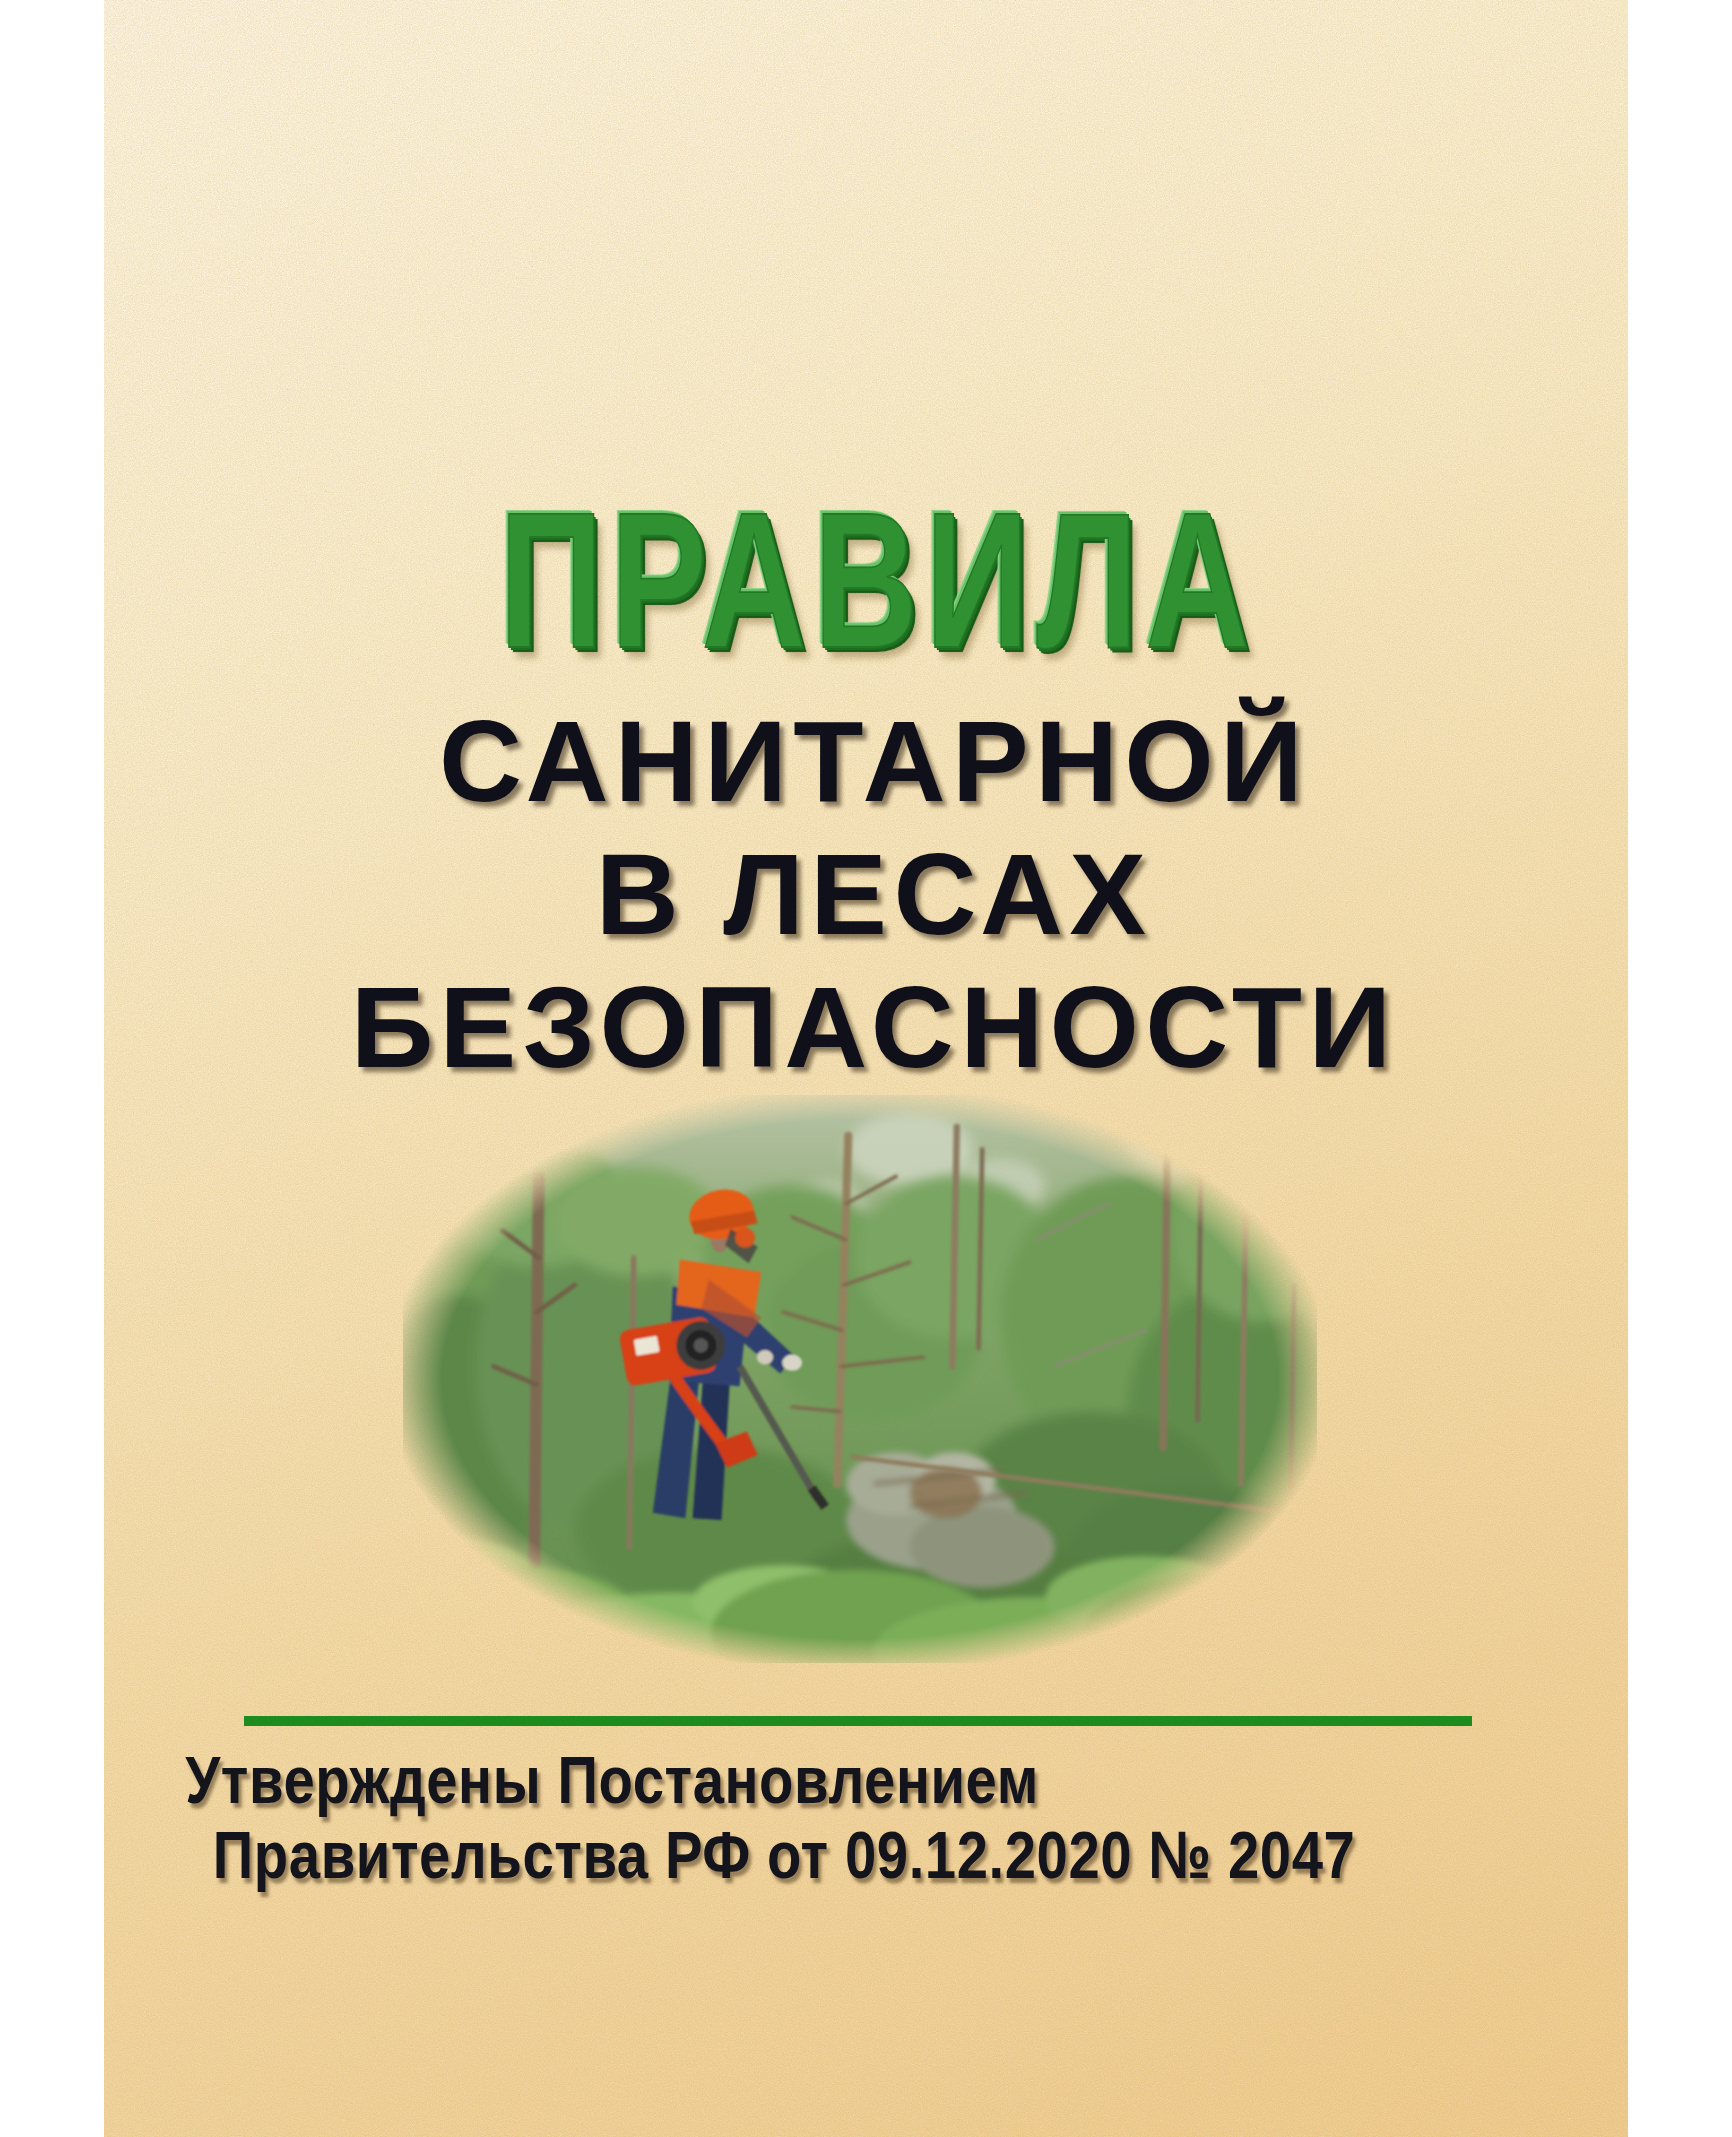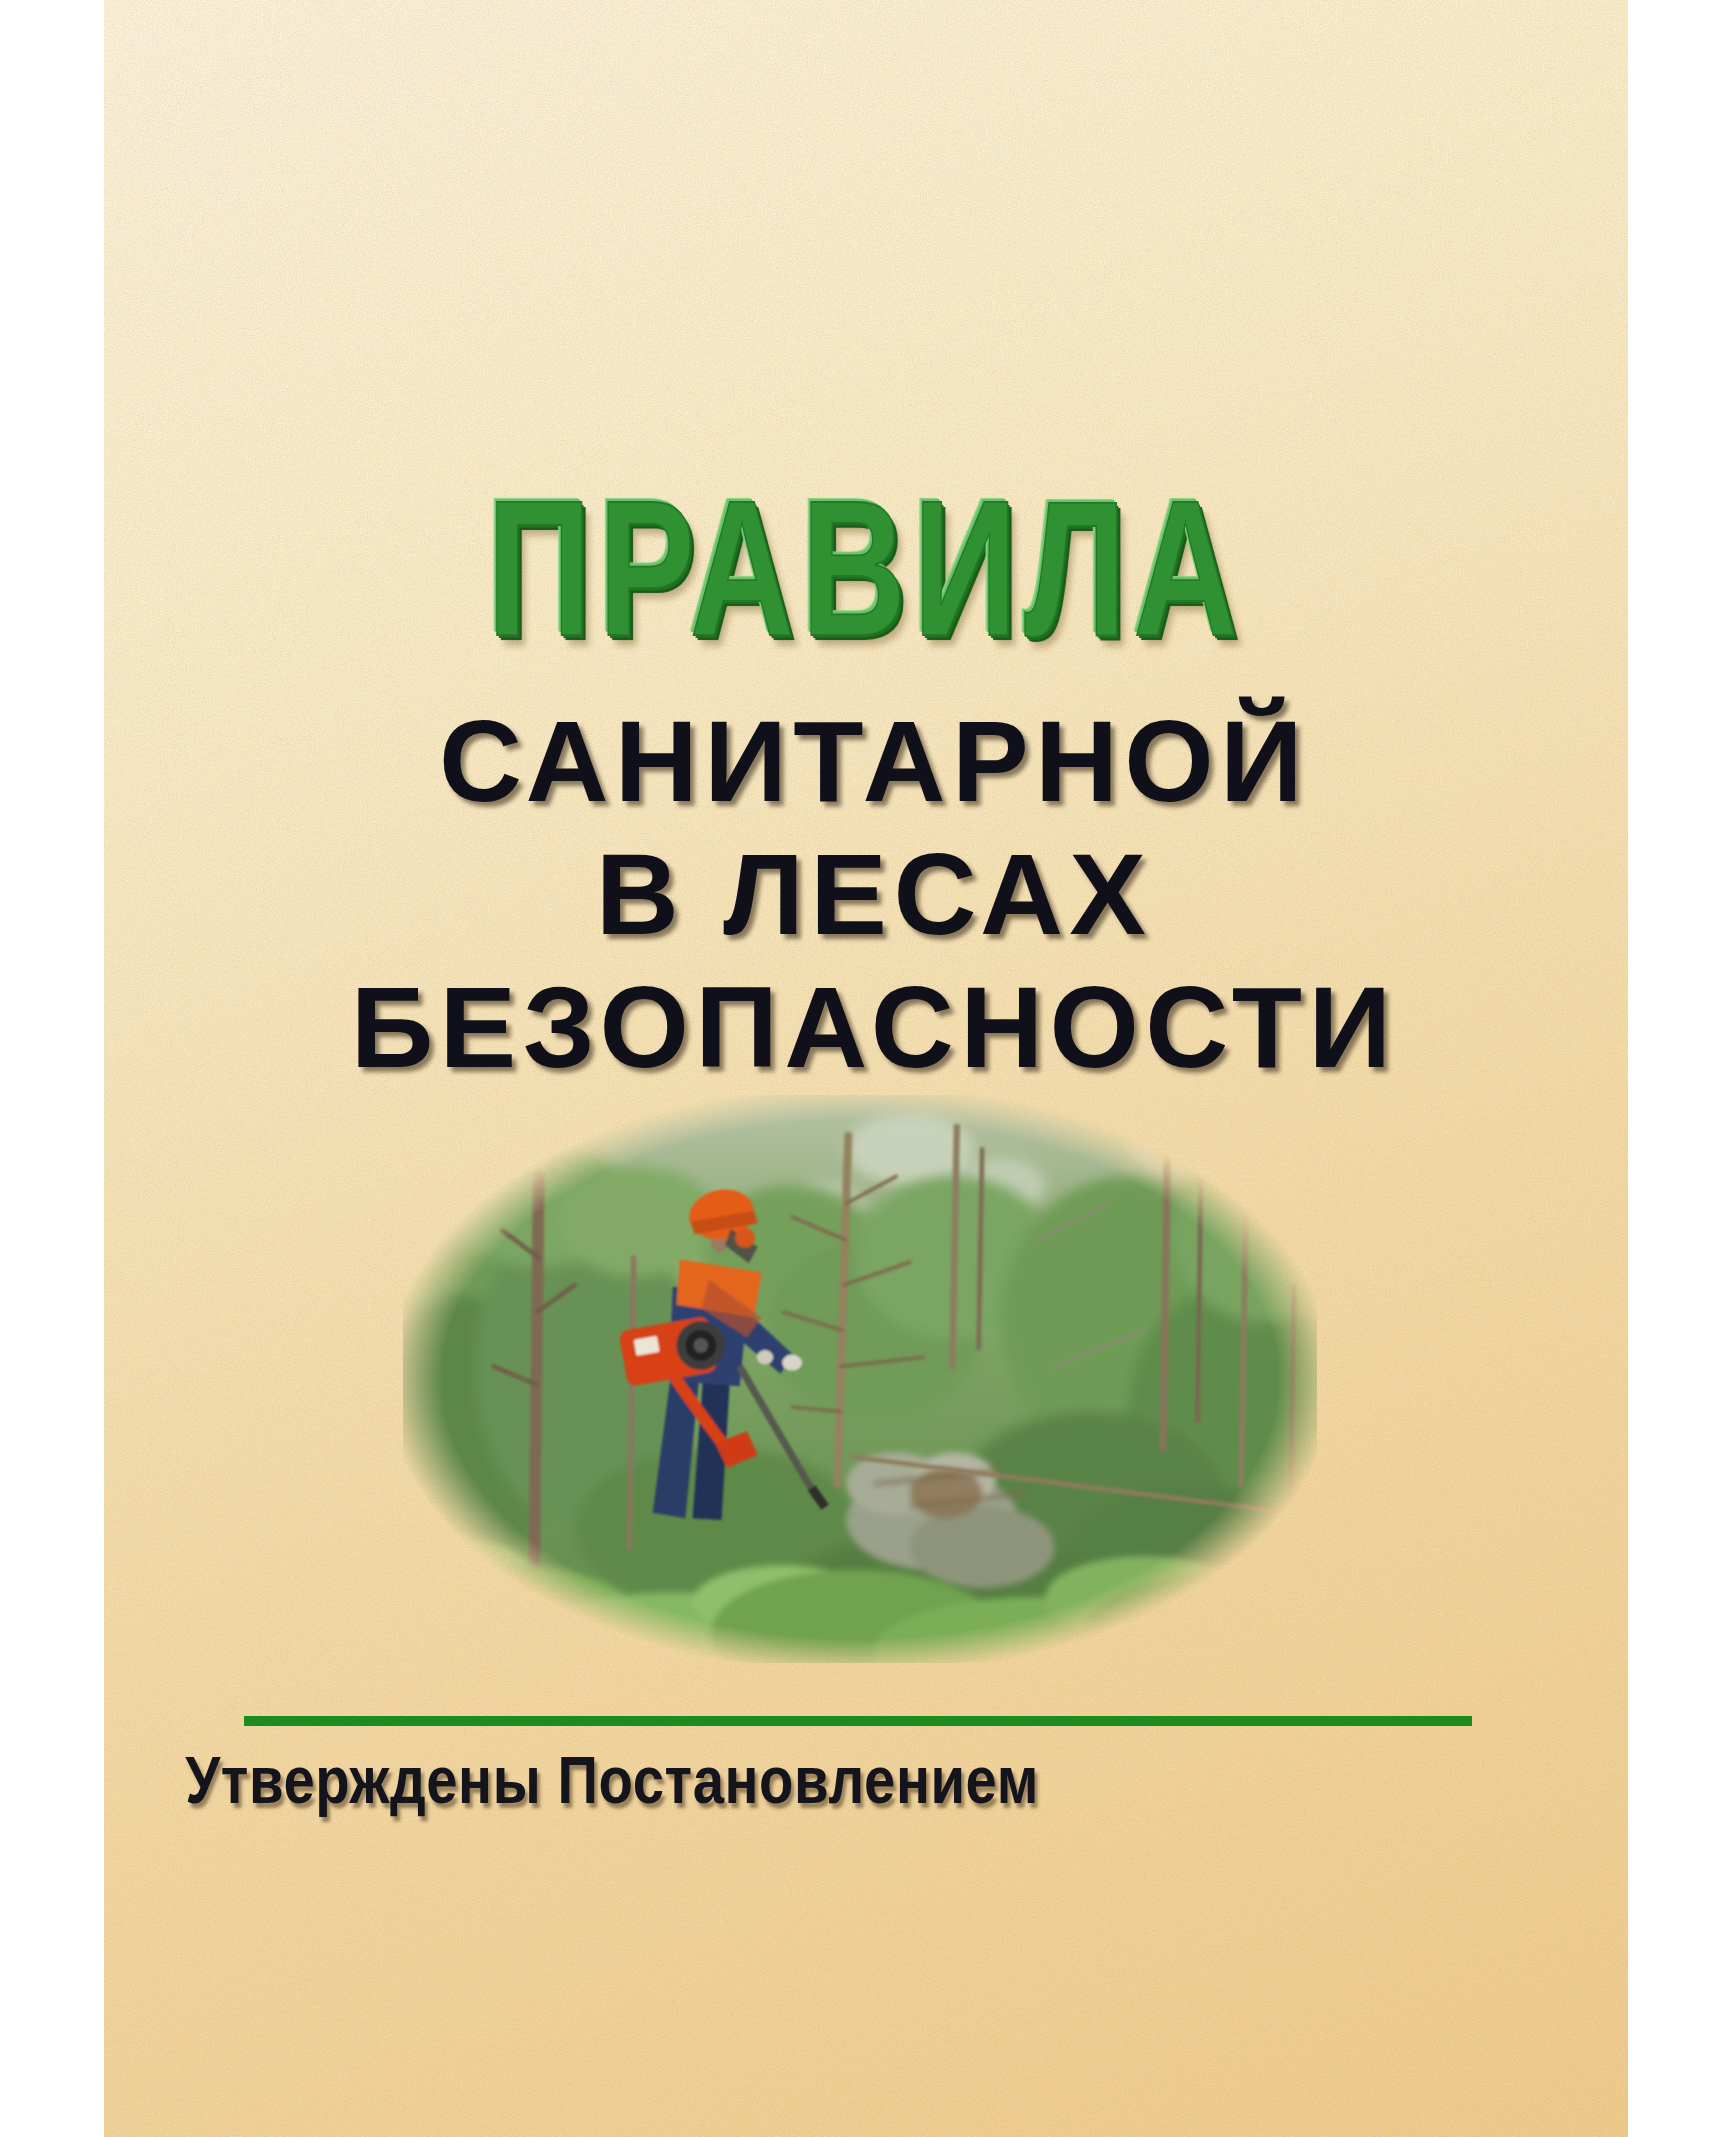--- a/index.html
+++ b/index.html
@@ -10,21 +10,21 @@
     font-family:"Liberation Sans", sans-serif;
     position:relative;
   }
   .cover{
     position:absolute;left:104px;top:0;width:1524px;height:2138px;
     background:linear-gradient(160deg,#fdf8e8 0%,#f9eecd 30%,#f3daa6 62%,#eec786 100%);
     overflow:hidden;
   }
   .noise{position:absolute;left:0;top:0;width:100%;height:100%;pointer-events:none;}
   .title-wrap{
-    position:absolute;left:0;top:472px;width:100%;margin:0;
+    position:absolute;left:0;top:472px;width:100%;margin:12px;
     text-align:center;font-size:193px;line-height:193px;font-weight:bold;
     letter-spacing:0.05em;
     color:#2f9132;
     -webkit-text-stroke:1.8px #237a26;
     text-shadow:
       -2.7px -2.7px 0 #6cc26a,
       -4.5px -4.5px 0.9px #8ad489,
       2.7px 2.7px 0 #1d6e1f,
       5.4px 5.4px 0.9px #175917,
       10px 11px 7.2px rgba(90,60,10,0.30);
@@ -207,16 +207,17 @@
         <ellipse cx="900" cy="600" rx="150" ry="70" fill="#6fa24f"></ellipse>
         <ellipse cx="1000" cy="580" rx="80" ry="60" fill="#79ab57"></ellipse>
       </g>
     </svg>
   </div>
 
   <div class="rule"></div>
 
   <div class="approval">
     <div><span class="cond cond-appr">Утверждены Постановлением</span></div>
+    <div><span class="cond cond-appr">Правительства РФ от 09.12.2020 № 2047</span></div>
   </div>
 
 </div>
 
 
 </body></html>

